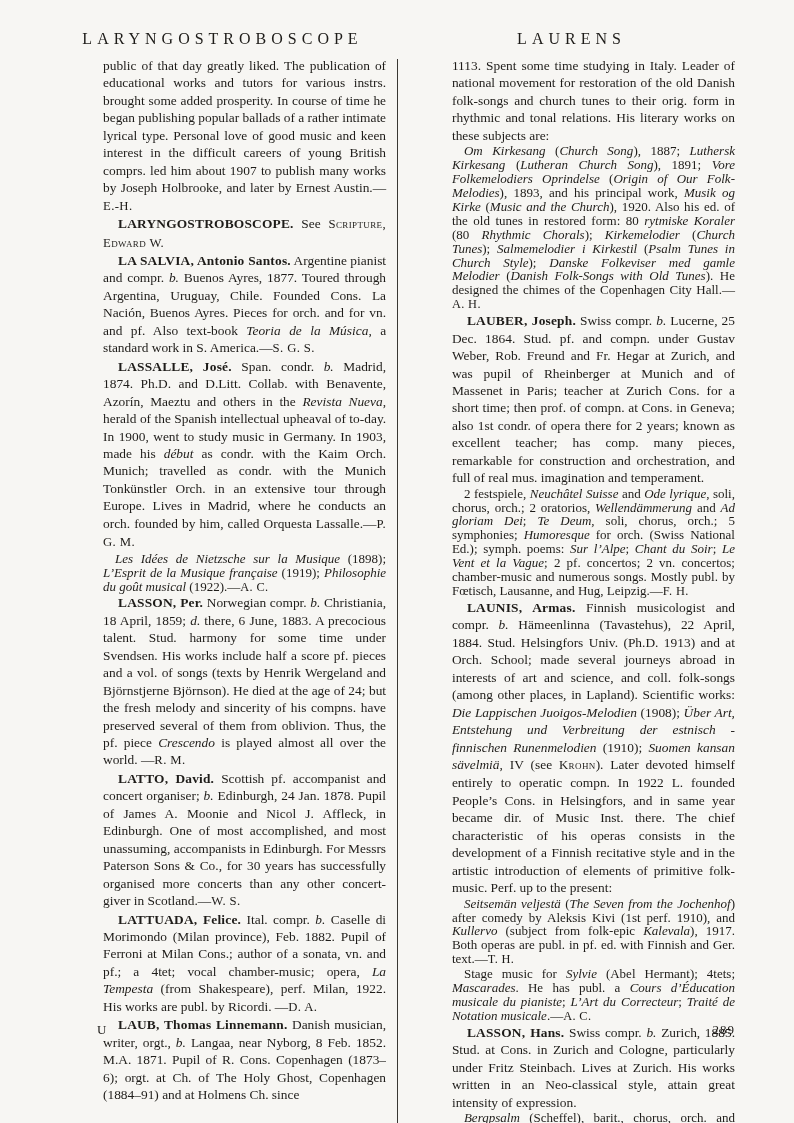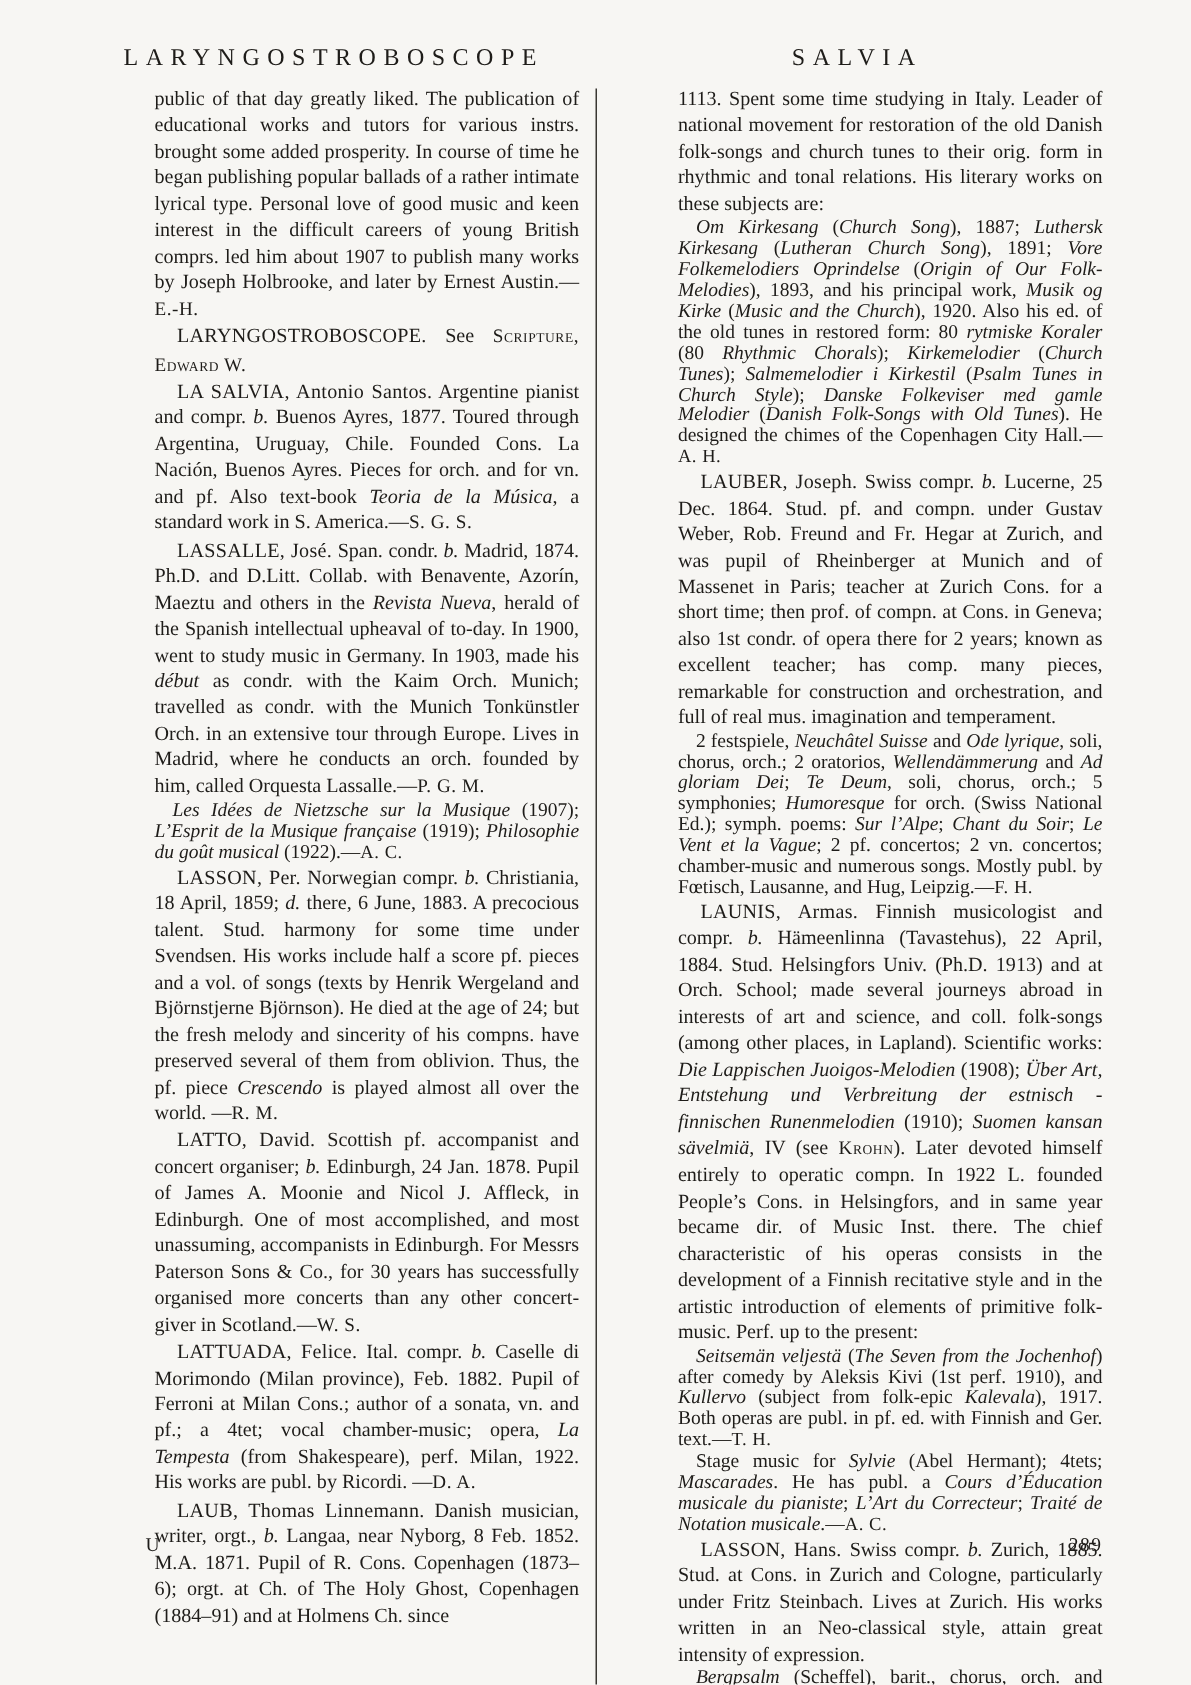--- a/index.html
+++ b/index.html
@@ -48,21 +48,21 @@
   p.entry{
     margin:0;
     padding:0;
   }
   p.entry.indent{text-indent:15px;}
   p.entry.small{
     font-size:13px;
     line-height:13.9px;
     text-indent:12px;
   }
-  .b{font-weight:normal;letter-spacing:0.2px;}
+  .b{font-weight:bold;letter-spacing:0.2px;}
   .i{font-style:italic;}
   .sc{font-variant:small-caps;font-size:0.95em;letter-spacing:0.03em;}
   .footer{
     position:absolute;
     left:59px;right:59px;
     top:1022px;
     height:20px;
     font-size:13px;
   }
   .footer .sig{
@@ -77,30 +77,30 @@
   }
 </style>
 </head>
 <body>
 
 <div class="page">
 
   <div class="running-heads">
     <div class="head">LARYNGOSTROBOSCOPE</div>
     <div class="head-gap"></div>
-    <div class="head">SALVIA</div>
+    <div class="head">LAURENS</div>
   </div>
 
   <div class="columns">
     <div class="col">
         <p class="entry"><span>public of that day greatly liked.  The publication of educational works and tutors for various instrs. brought some added prosperity.  In course of time he began publishing popular ballads of a rather intimate lyrical type.  Personal love of good music and keen interest in the difficult careers of young British comprs. led him about 1907 to publish many works by Joseph Holbrooke, and later by Ernest Austin.—</span><span class="sc">E.-H.</span></p>
         <p class="entry indent"><span class="b">LARYNGOSTROBOSCOPE.</span><span>  See </span><span class="sc">Scripture, Edward W.</span></p>
         <p class="entry indent"><span class="b">LA SALVIA, Antonio Santos.</span><span>  Argentine pianist and compr. </span><span class="i">b.</span><span> Buenos Ayres, 1877.  Toured through Argentina, Uruguay, Chile.  Founded Cons. La Nación, Buenos Ayres.  Pieces for orch. and for vn. and pf.  Also text-book </span><span class="i">Teoria de la Música</span><span>, a standard work in S. America.—</span><span class="sc">S. G. S.</span></p>
         <p class="entry indent"><span class="b">LASSALLE, José.</span><span>  Span. condr. </span><span class="i">b.</span><span> Madrid, 1874.  Ph.D. and D.Litt.  Collab. with Benavente, Azorín, Maeztu and others in the </span><span class="i">Revista Nueva</span><span>, herald of the Spanish intellectual upheaval of to-day.  In 1900, went to study music in Germany.  In 1903, made his </span><span class="i">début</span><span> as condr. with the Kaim Orch. Munich; travelled as condr. with the Munich Tonkünstler Orch. in an extensive tour through Europe.  Lives in Madrid, where he conducts an orch. founded by him, called Orquesta Lassalle.—</span><span class="sc">P. G. M.</span></p>
-        <p class="entry small"><span class="i">Les Idées de Nietzsche sur la Musique</span><span> (1907); </span><span class="i">L’Esprit de la Musique française</span><span> (1919); </span><span class="i">Philosophie du goût musical</span><span> (1922).—</span><span class="sc">A. C.</span></p>
+        <p class="entry small"><span class="i">Les Idées de Nietzsche sur la Musique</span><span> (1898); </span><span class="i">L’Esprit de la Musique française</span><span> (1919); </span><span class="i">Philosophie du goût musical</span><span> (1922).—</span><span class="sc">A. C.</span></p>
         <p class="entry indent"><span class="b">LASSON, Per.</span><span>  Norwegian compr. </span><span class="i">b.</span><span> Christiania, 18 April, 1859;  </span><span class="i">d.</span><span> there, 6 June, 1883.  A precocious talent.  Stud. harmony for some time under Svendsen.  His works include half a score pf. pieces and a vol. of songs (texts by Henrik Wergeland and Björnstjerne Björnson).  He died at the age of 24;  but the fresh melody and sincerity of his compns. have preserved several of them from oblivion.  Thus, the pf. piece </span><span class="i">Crescendo</span><span> is played almost all over the world. —</span><span class="sc">R. M.</span></p>
         <p class="entry indent"><span class="b">LATTO, David.</span><span>  Scottish pf. accompanist and concert organiser;  </span><span class="i">b.</span><span> Edinburgh, 24 Jan. 1878.  Pupil of James A. Moonie and Nicol J. Affleck, in Edinburgh.  One of most accomplished, and most unassuming, accompanists in Edinburgh.  For Messrs Paterson Sons &amp; Co., for 30 years has successfully organised more concerts than any other concert-giver in Scotland.—</span><span class="sc">W. S.</span></p>
         <p class="entry indent"><span class="b">LATTUADA, Felice.</span><span>  Ital. compr. </span><span class="i">b.</span><span> Caselle di Morimondo (Milan province), Feb. 1882.  Pupil of Ferroni at Milan Cons.;  author of a sonata, vn. and pf.;  a 4tet;  vocal chamber-music;  opera, </span><span class="i">La Tempesta</span><span> (from Shakespeare), perf. Milan, 1922.  His works are publ. by Ricordi. —</span><span class="sc">D. A.</span></p>
         <p class="entry indent"><span class="b">LAUB, Thomas Linnemann.</span><span>  Danish musician, writer, orgt., </span><span class="i">b.</span><span> Langaa, near Nyborg, 8 Feb. 1852.  M.A. 1871.  Pupil of R. Cons. Copenhagen (1873–6);  orgt. at Ch. of The Holy Ghost, Copenhagen (1884–91) and at Holmens Ch. since</span></p>
       </div>
     <div class="divider"></div>
     <div class="col">
         <p class="entry"><span>1113.  Spent some time studying in Italy.  Leader of national movement for restoration of the old Danish folk-songs and church tunes to their orig. form in rhythmic and tonal relations.  His literary works on these subjects are:</span></p>
         <p class="entry small"><span class="i">Om Kirkesang</span><span> (</span><span class="i">Church Song</span><span>), 1887;  </span><span class="i">Luthersk Kirkesang</span><span> (</span><span class="i">Lutheran Church Song</span><span>), 1891;  </span><span class="i">Vore Folkemelodiers Oprindelse</span><span> (</span><span class="i">Origin of Our Folk-Melodies</span><span>), 1893, and his principal work, </span><span class="i">Musik og Kirke</span><span> (</span><span class="i">Music and the Church</span><span>), 1920.  Also his ed. of the old tunes in restored form:  80 </span><span class="i">rytmiske Koraler</span><span> (80 </span><span class="i">Rhythmic Chorals</span><span>);  </span><span class="i">Kirkemelodier</span><span> (</span><span class="i">Church Tunes</span><span>);  </span><span class="i">Salmemelodier i Kirkestil</span><span> (</span><span class="i">Psalm Tunes in Church Style</span><span>);  </span><span class="i">Danske Folkeviser med gamle Melodier</span><span> (</span><span class="i">Danish Folk-Songs with Old Tunes</span><span>).  He designed the chimes of the Copenhagen City Hall.—</span><span class="sc">A. H.</span></p>
         <p class="entry indent"><span class="b">LAUBER, Joseph.</span><span>  Swiss compr. </span><span class="i">b.</span><span> Lucerne, 25 Dec. 1864.  Stud. pf. and compn. under Gustav Weber, Rob. Freund and Fr. Hegar at Zurich, and was pupil of Rheinberger at Munich and of Massenet in Paris;  teacher at Zurich Cons. for a short time;  then prof. of compn. at Cons. in Geneva;  also 1st condr. of opera there for 2 years;  known as excellent teacher;  has comp. many pieces, remarkable for construction and orchestration, and full of real mus. imagination and temperament.</span></p>

